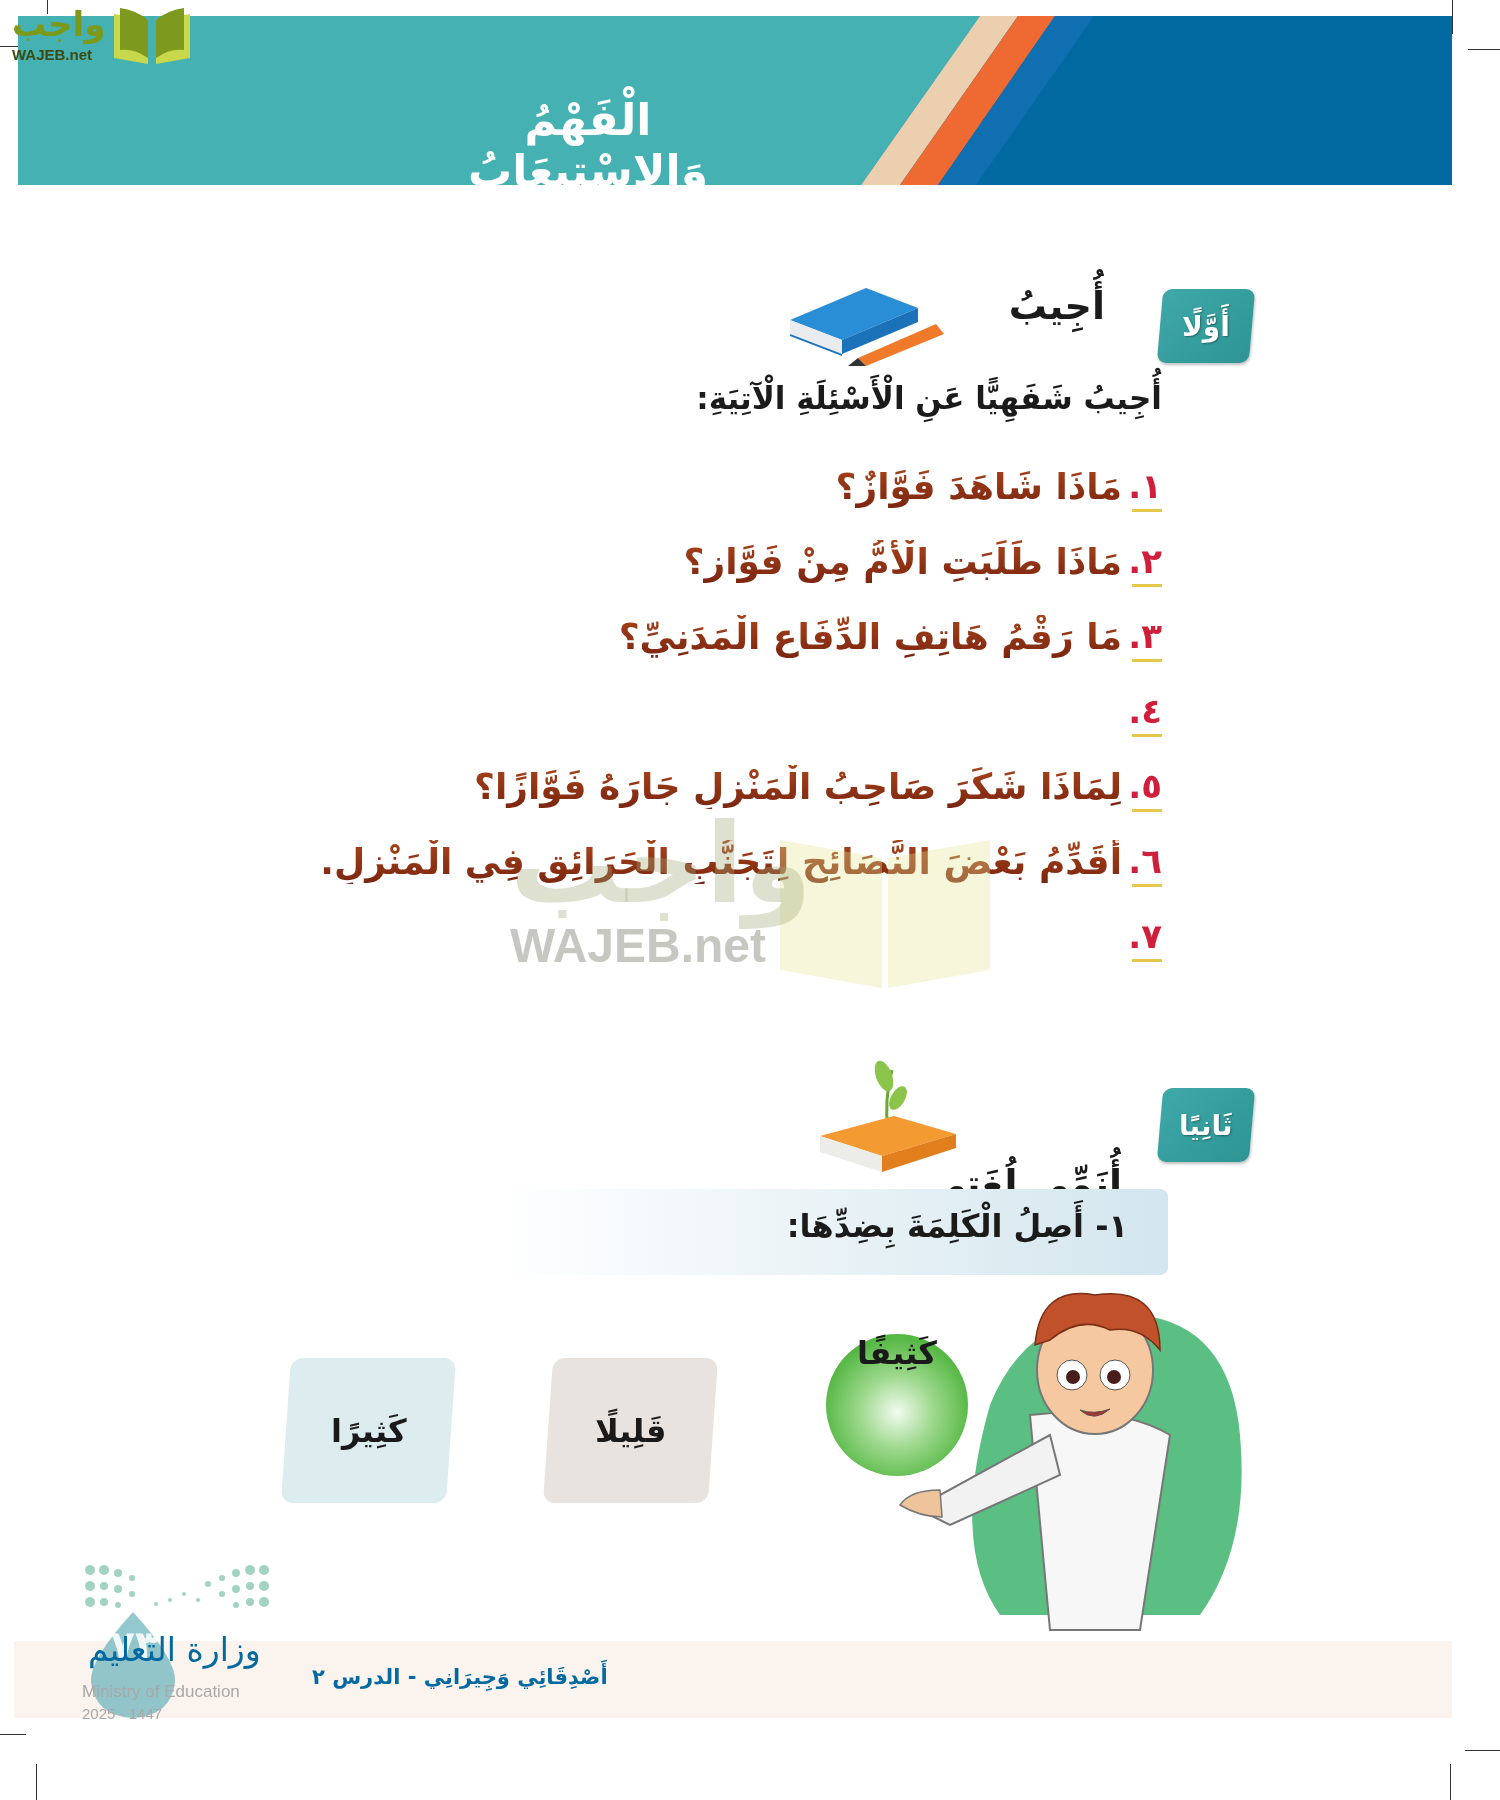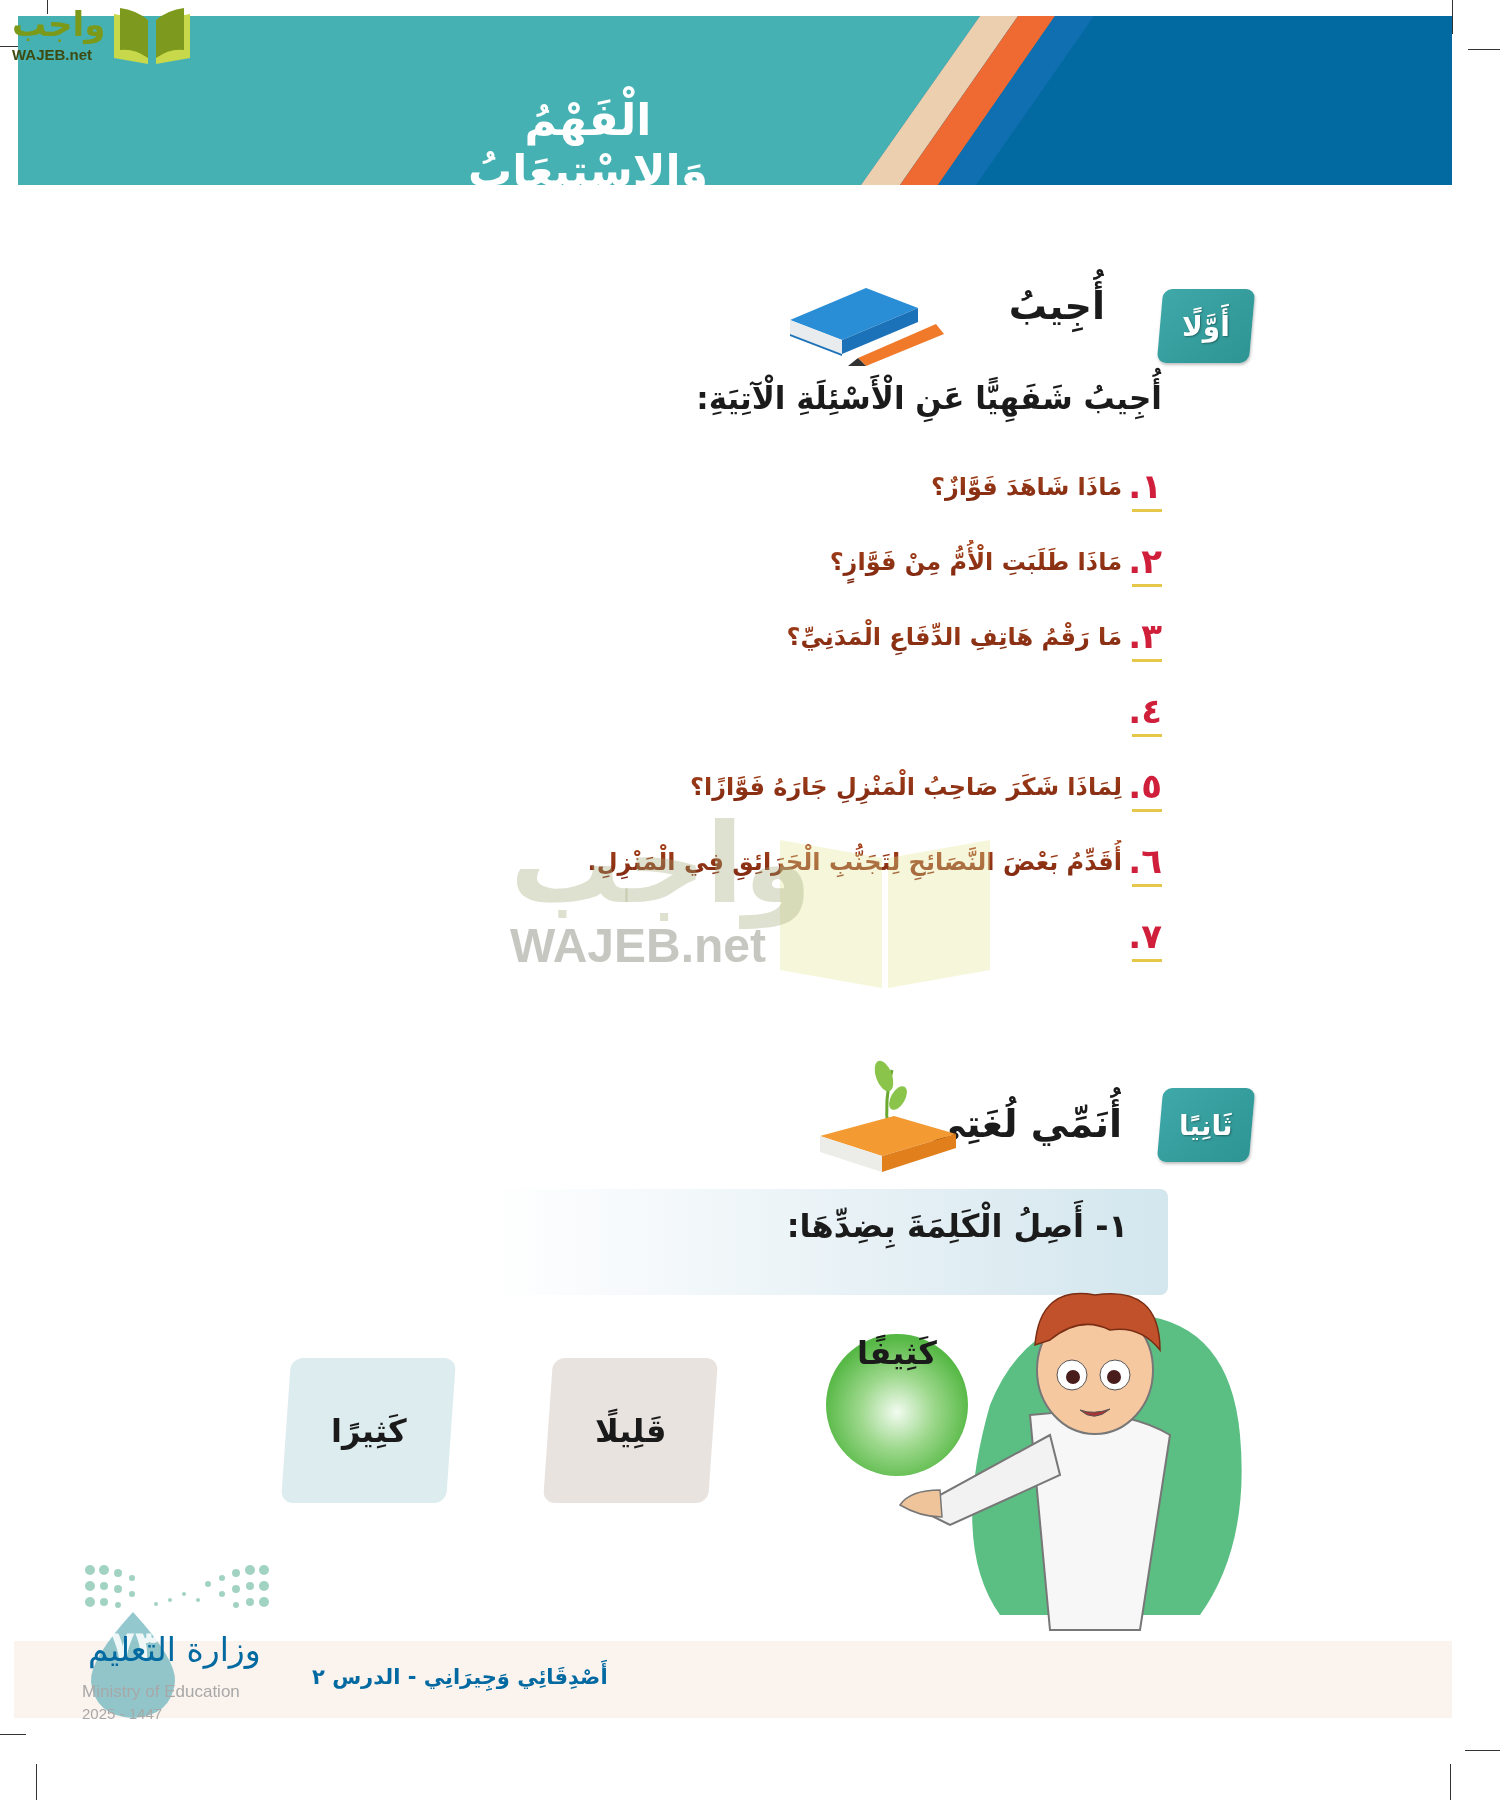--- a/index.html
+++ b/index.html
@@ -28,29 +28,29 @@
       text-shadow: 1px 1px 2px rgba(0,0,0,0.35); }
 
     .section-title { position: absolute; direction: rtl; font-size: 38px; font-weight: bold; color: #1b1b1b; }
 
     .instruction { position: absolute; right: 338px; top: 380px; direction: rtl; font-size: 31px; font-weight: bold; color: #1b1b1b; margin-left: 40px; }
 
     .questions { position: absolute; right: 338px; top: 465px; width: 900px; direction: rtl; }
     .q { height: 75px; display: flex; flex-direction: row; align-items: flex-start; direction: rtl; }
     .q-num { color: #d01f3a; font-size: 34px; font-weight: bold; width: 30px; text-align: center;
       border-bottom: 3px solid #e5c84a; padding-bottom: 2px; margin-left: 10px; line-height: 42px; }
-    .q-text { color: #8b2e14; font-size: 24px; font-weight: bold; line-height: 44px;
+    .q-text { color: #8b2e14; font-size: 36px; font-weight: bold; line-height: 44px;
       background: linear-gradient(#a8431a,#7a2510); -webkit-background-clip: text; background-clip: text; -webkit-text-fill-color: transparent; }
 
     
     .watermark { position: absolute; left: 510px; top: 800px; width: 520px; height: 190px; pointer-events: none; }
     .wm-ar { position: absolute; left: 0; top: 0; font-size: 110px; font-weight: bold; color: rgba(160,170,120,0.35); direction: rtl; }
     .wm-en { position: absolute; left: 0; top: 118px; font-size: 48px; font-weight: bold; color: rgba(130,130,120,0.45); font-family: "Liberation Sans", sans-serif; }
 
-    .task-bar { position: absolute; left: 490px; top: 1189px; width: 678px; height: 106px;
+    .task-bar { position: absolute; left: 490px; top: 1189px; width: 678px; height: 86px;
       background: linear-gradient(to right, #ffffff 0%, #eef5f8 40%, #d3e6ee 100%); border-radius: 0 8px 8px 0; }
     .task-text { position: absolute; right: 40px; top: 18px; direction: rtl; font-size: 32px; font-weight: bold; color: #1b1b1b; }
 
     .card { position: absolute; width: 165px; height: 145px; border-radius: 12px; transform: skewX(-4deg);
       display: flex; align-items: center; justify-content: center; }
     .card span { transform: skewX(4deg); font-size: 32px; font-weight: bold; color: #1a1a1a; direction: rtl; }
 
     .green-ball { position: absolute; left: 826px; top: 1334px; width: 142px; height: 142px; border-radius: 50%;
       background: radial-gradient(circle at 50% 55%, #f2fbf0 0%, #9dd88c 35%, #56b845 70%, #44a636 100%);
       display: flex; justify-content: center; }
@@ -146,21 +146,21 @@
     <path d="M10,20 L112,38 L112,168 L10,150 Z" fill="rgba(230,230,150,0.35)"></path>
     <path d="M220,20 L118,38 L118,168 L220,150 Z" fill="rgba(230,230,150,0.35)"></path>
   </svg>
   <div class="wm-ar">واجب</div>
   <div class="wm-en">WAJEB.net</div>
 </div>
 
 <div class="badge" style="left:1160px;top:1088px;">
   <span>ثَانِيًا</span>
 </div>
-<div class="section-title" style="right:378px;top:1102px;margin-left:24px;">أُنَمِّي لُغَتِي</div>
+<div class="section-title" style="right:378px;top:1162px;margin-left:24px;">أُنَمِّي لُغَتِي</div>
 <svg style="position:absolute;left:818px;top:1050px;" width="140" height="130" viewBox="0 0 140 130">
   <path d="M70,80 Q66,50 74,20" stroke="#6ba832" stroke-width="3" fill="none"></path>
   <ellipse cx="66" cy="26" rx="8" ry="16" fill="#8ac44a" transform="rotate(-20 66 26)"></ellipse>
   <ellipse cx="80" cy="48" rx="7" ry="13" fill="#8ac44a" transform="rotate(30 80 48)"></ellipse>
   <polygon points="2,86 76,66 138,84 64,106" fill="#f39a32"></polygon>
   <polygon points="2,86 64,106 64,122 2,102" fill="#ecece8"></polygon>
   <polygon points="64,106 138,84 138,98 64,122" fill="#e07f1c"></polygon>
 </svg>
 
 <div class="task-bar">

